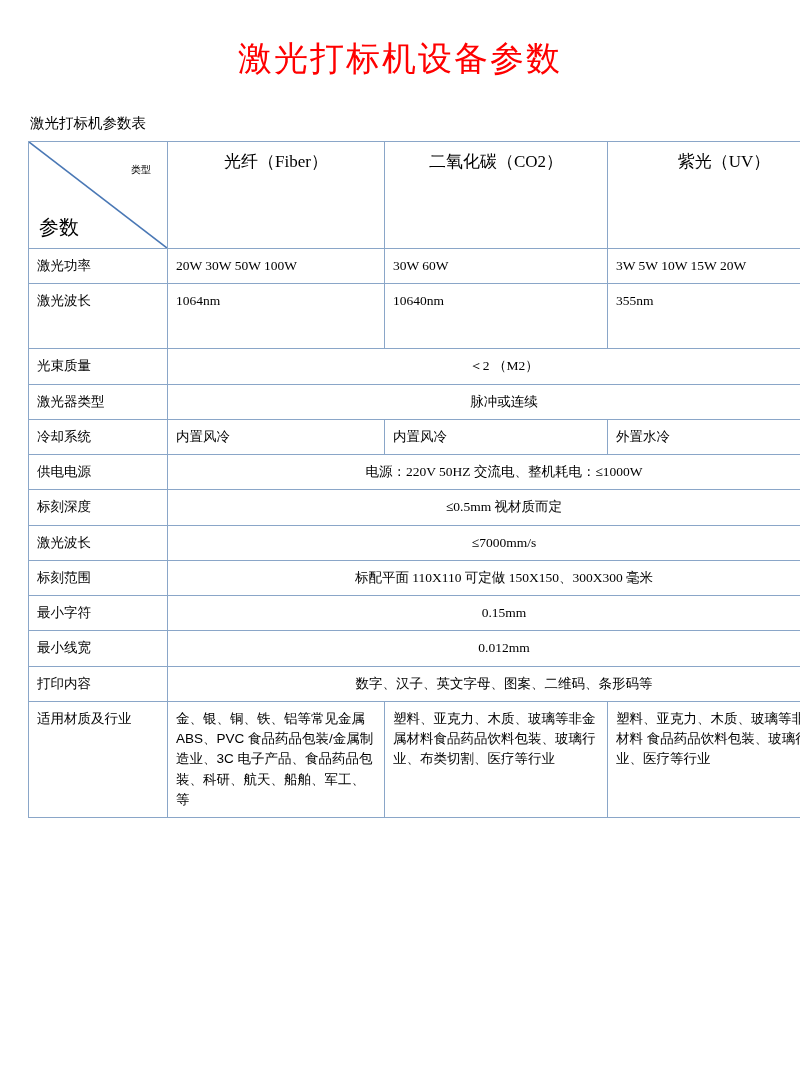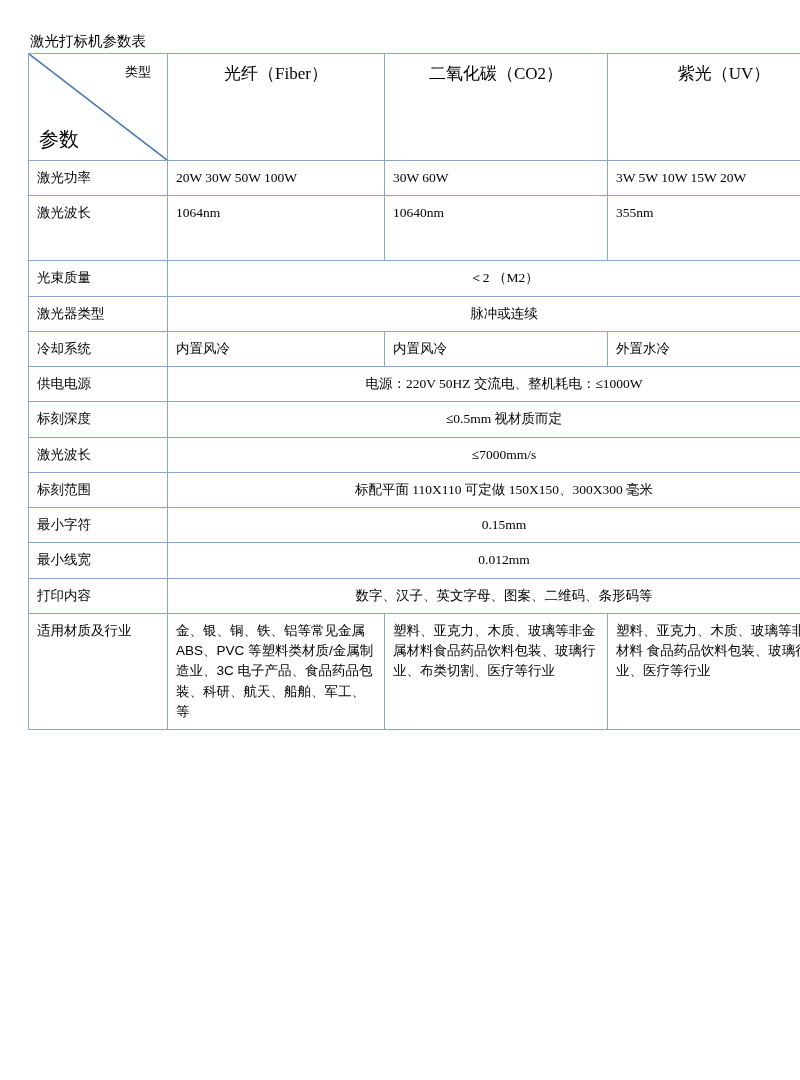--- a/index.html
+++ b/index.html
@@ -26,21 +26,21 @@
     text-align: center;
     color: #ff0000;
     font-size: 34px;
     letter-spacing: 2px;
     margin: 36px 0 0 0;
     font-family: "Liberation Serif", "DejaVu Serif", serif;
     font-weight: normal;
   }
   .table-caption {
     font-size: 14.5px;
-    margin: 32px 0 2px 30px;
+    margin: 32px 0 8px 30px;
     color: #000;
     font-family: Liberation Mono, monospace;
   }
   table.spec {
     border-collapse: collapse;
     margin-left: 28px;
     width: 744px;
     table-layout: fixed;
     font-size: 13.5px;
   }
@@ -72,40 +72,41 @@
   }
   .corner .diag {
     position: absolute;
     left: 0; top: 0;
     width: 100%;
     height: 100%;
   }
   .corner .t-type {
     position: absolute;
     right: 16px;
-    top: 8px;
-    font-size: 13px;
+    top: 20px;
+    font-size: 10px;
   }
   .corner .t-param {
     position: absolute;
     left: 10px;
     bottom: 6px;
     font-size: 20px;
   }
   .tall { height: 50px; }
   .row-mat td { vertical-align: top; }
   .mat-label { padding-top: 8px; margin-left: 32px; }
   .cell-pad-big { padding-top: 12px; padding-bottom: 12px; }
   .sans { font-family: "Liberation Sans", sans-serif; }
 </style>
 </head>
 <body>
 
 <div class="page">
 
+  <h1 class="doc-title">激光打标机设备参数</h1>
 
   <div class="table-caption">激光打标机参数表</div>
 
   <table class="spec">
     <tbody>
       <tr>
         <td class="label corner">
           <svg class="diag" viewBox="0 0 122 92" preserveAspectRatio="none">
             <line x1="0" y1="0" x2="122" y2="92" stroke="#4a78b5" stroke-width="1.4"></line>
           </svg>
@@ -178,21 +179,21 @@
         <td class="center cell-pad-big" colspan="3">0.012mm</td>
       </tr>
 
       <tr>
         <td class="label cell-pad-big">打印内容</td>
         <td class="center cell-pad-big" colspan="3">数字、汉子、英文字母、图案、二维码、条形码等</td>
       </tr>
 
       <tr class="row-mat">
         <td class="label mat-label sans">适用材质及行业</td>
-        <td class="c1 sans">金、银、铜、铁、铝等常见金属 ABS、PVC 等塑料类材质/金属制造业、3C 电子产品、食品药品包装、科研、航天、船舶、军工、等</td>
+        <td class="c1 sans">金、银、铜、铁、铝等常见金属 ABS、PVC 食品药品包装/金属制造业、3C 电子产品、食品药品包装、科研、航天、船舶、军工、等</td>
         <td class="c2 sans">塑料、亚克力、木质、玻璃等非金属材料食品药品饮料包装、玻璃行业、布类切割、医疗等行业</td>
         <td class="c3 sans">塑料、亚克力、木质、玻璃等非金属材料
 食品药品饮料包装、玻璃行业、医疗等行业</td>
       </tr>
     </tbody>
   </table>
 
 </div>
 
 </body></html>

